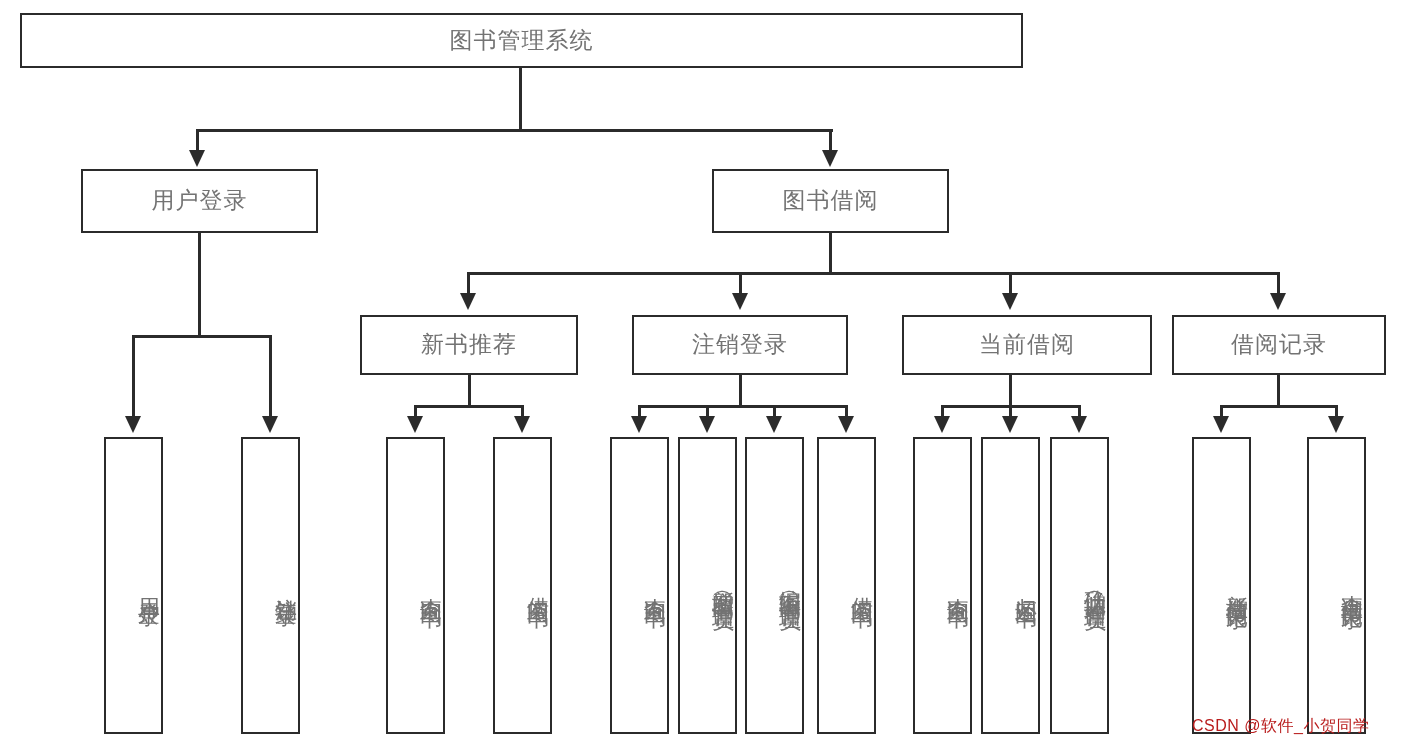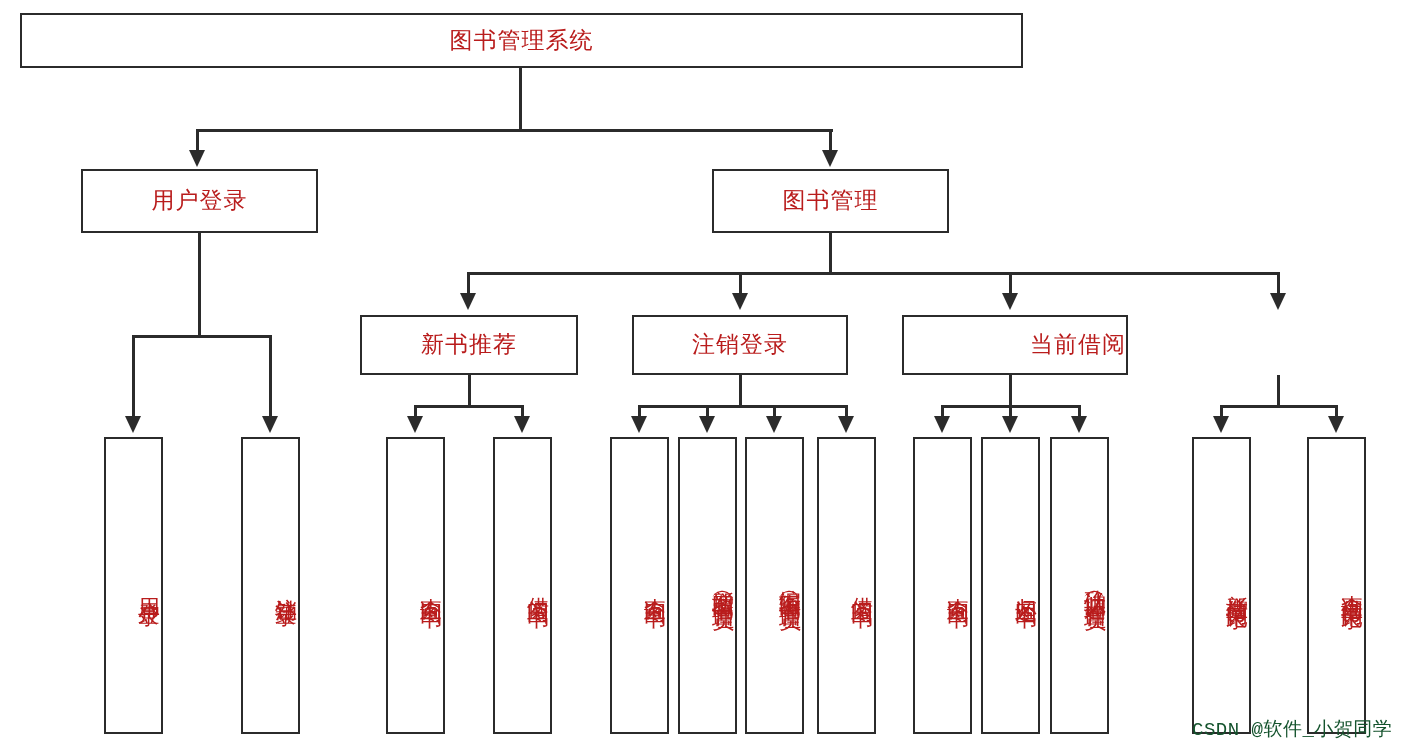--- a/index.html
+++ b/index.html
@@ -18,21 +18,21 @@
     overflow: hidden;
   }
   .node {
     position: absolute;
     box-sizing: border-box;
     border: 2.5px solid #2b2b2b;
     background: #ffffff;
     display: flex;
     align-items: center;
     justify-content: center;
-    color: #b91c1c;
+    color: #737373;
   }
   .node.horiz {
     font-size: 23px;
     letter-spacing: 1px;
     line-height: 1.1;
   }
   .node.vert {
     writing-mode: vertical-rl;
     text-orientation: upright;
     font-size: 22px;
@@ -56,25 +56,24 @@
   .arrow {
     position: absolute;
     width: 0;
     height: 0;
     border-left: 8px solid transparent;
     border-right: 8px solid transparent;
     border-top: 17px solid #2b2b2b;
   }
   .watermark {
     position: absolute;
-    color: #14532d;
-    font-size: 19px;
+    color: #b91c1c;
+    font-size: 16px;
     white-space: nowrap;
     letter-spacing: 0.5px;
-    font-family: Liberation Mono, monospace;
   }
 </style>
 </head>
 <body>
 
 <div id="canvas">
 
   <div class="node horiz" style="left:20px; top:13px; width:1003px; height:55px;">
     <span>图书管理系统</span>
   </div>
@@ -83,21 +82,21 @@
   <div class="edge h" style="left:196px; top:129px; width:637px; height:2.5px;"></div>
   <div class="edge v" style="left:196px; top:129px; width:2.5px; height:26px;"></div>
   <div class="arrow" style="left:189px; top:150px;"></div>
   <div class="edge v" style="left:829px; top:129px; width:2.5px; height:26px;"></div>
   <div class="arrow" style="left:822px; top:150px;"></div>
 
   <div class="node horiz" style="left:81px; top:169px; width:237px; height:64px;">
     <span>用户登录</span>
   </div>
   <div class="node horiz" style="left:712px; top:169px; width:237px; height:64px;">
-    <span>图书管理</span>
+    <span>图书借阅</span>
   </div>
 
   <div class="edge v" style="left:198px; top:233px; width:2.5px; height:104px;"></div>
   <div class="edge h" style="left:132px; top:335px; width:137px; height:2.5px;"></div>
   <div class="edge v" style="left:132px; top:335px; width:2.5px; height:86px;"></div>
   <div class="arrow" style="left:125px; top:416px;"></div>
   <div class="edge v" style="left:269px; top:335px; width:2.5px; height:86px;"></div>
   <div class="arrow" style="left:262px; top:416px;"></div>
 
   <div class="edge v" style="left:829px; top:233px; width:2.5px; height:41px;"></div>
@@ -110,22 +109,25 @@
   <div class="arrow" style="left:1002px; top:293px;"></div>
   <div class="edge v" style="left:1277px; top:272px; width:2.5px; height:26px;"></div>
   <div class="arrow" style="left:1270px; top:293px;"></div>
 
   <div class="node horiz" style="left:360px; top:315px; width:218px; height:60px;font-family:Liberation Serif, serif;">
     <span>新书推荐</span>
   </div>
   <div class="node horiz" style="left:632px; top:315px; width:216px; height:60px;">
     <span>注销登录</span>
   </div>
-  <div class="node horiz" style="left:902px; top:315px; width:226px; height:60px;justify-content:flex-end;">
+  <div class="node horiz" style="left:902px; top:315px; width:250px; height:60px;">
     <span>当前借阅</span>
+  </div>
+  <div class="node horiz" style="left:1172px; top:315px; width:214px; height:60px;">
+    <span>借阅记录</span>
   </div>
 
   <div class="edge v" style="left:468px; top:375px; width:2.5px; height:32px;"></div>
   <div class="edge h" style="left:414px; top:405px; width:109px; height:2.5px;"></div>
   <div class="edge v" style="left:414px; top:405px; width:2.5px; height:16px;"></div>
   <div class="arrow" style="left:407px; top:416px;"></div>
   <div class="edge v" style="left:521px; top:405px; width:2.5px; height:16px;"></div>
   <div class="arrow" style="left:514px; top:416px;"></div>
 
   <div class="edge v" style="left:739px; top:375px; width:2.5px; height:32px;"></div>

